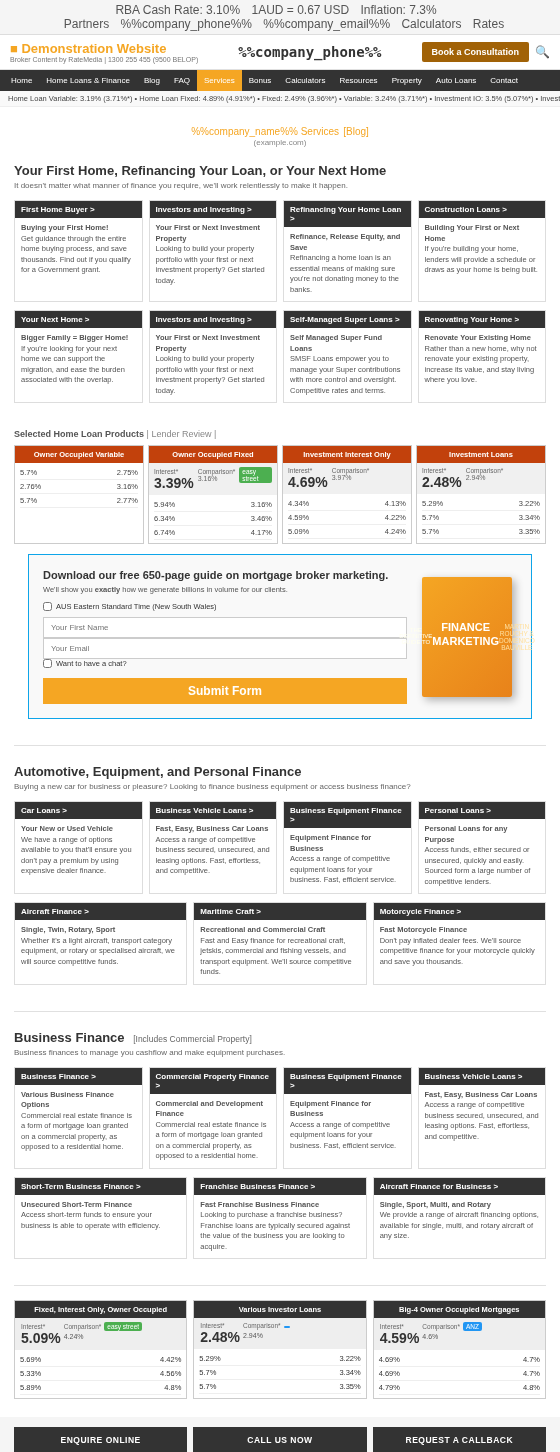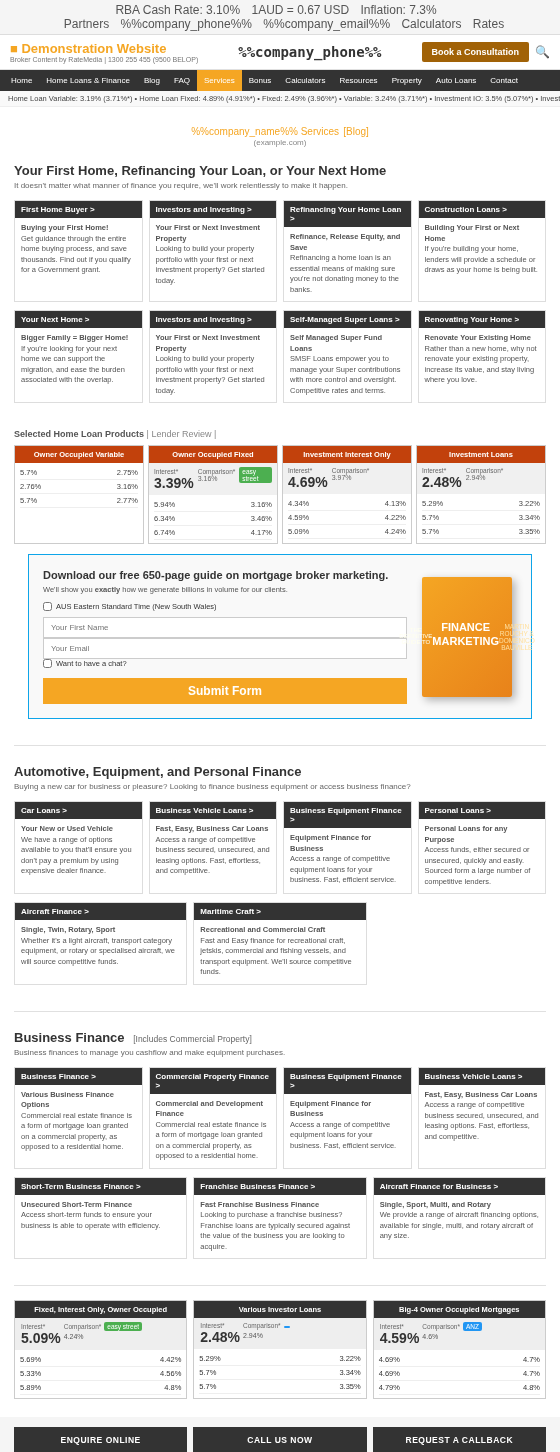--- a/index.html
+++ b/index.html
@@ -556,20 +556,26 @@
           <span>Aircraft Finance &gt;</span>
         </div>
       <div class="card-body"><strong>Single, Twin, Rotary, Sport</strong><br><span>Whether it's a light aircraft, transport category equipment, or rotary or specialised aircraft, we will source competitive funds.</span></div>
     </div>
     <div class="card">
       <div class="card-header">
           <span>Maritime Craft &gt;</span>
         </div>
       <div class="card-body"><strong>Recreational and Commercial Craft</strong><br><span>Fast and Easy finance for recreational craft, jetskis, commercial and fishing vessels, and transport equipment. We'll source competitive funds.</span></div>
     </div>
+    <div class="card">
+      <div class="card-header">
+          <span>Motorcycle Finance &gt;</span>
+        </div>
+      <div class="card-body"><strong>Fast Motorcycle Finance</strong><br><span>Don't pay inflated dealer fees. We'll source competitive finance for your motorcycle quickly and save you thousands.</span></div>
+    </div>
   </div>
 </div>
 
 <hr class="divider">
 
 <div class="section">
   <div class="section-title">
     <span>Business Finance</span>
     <span class="section-label-inline">[Includes Commercial Property]</span>
   </div>

